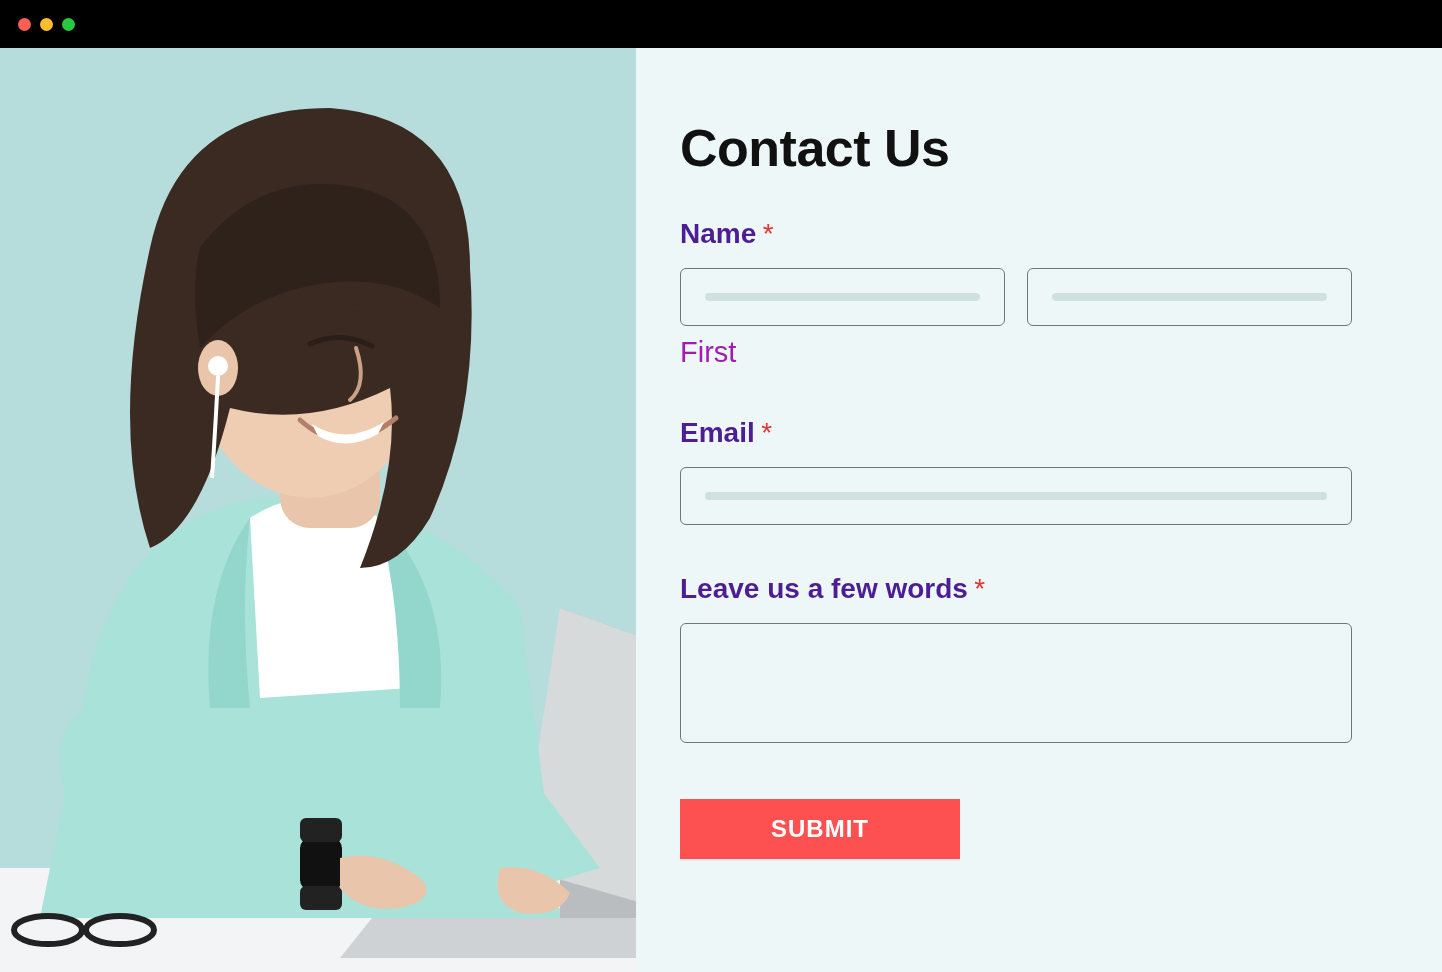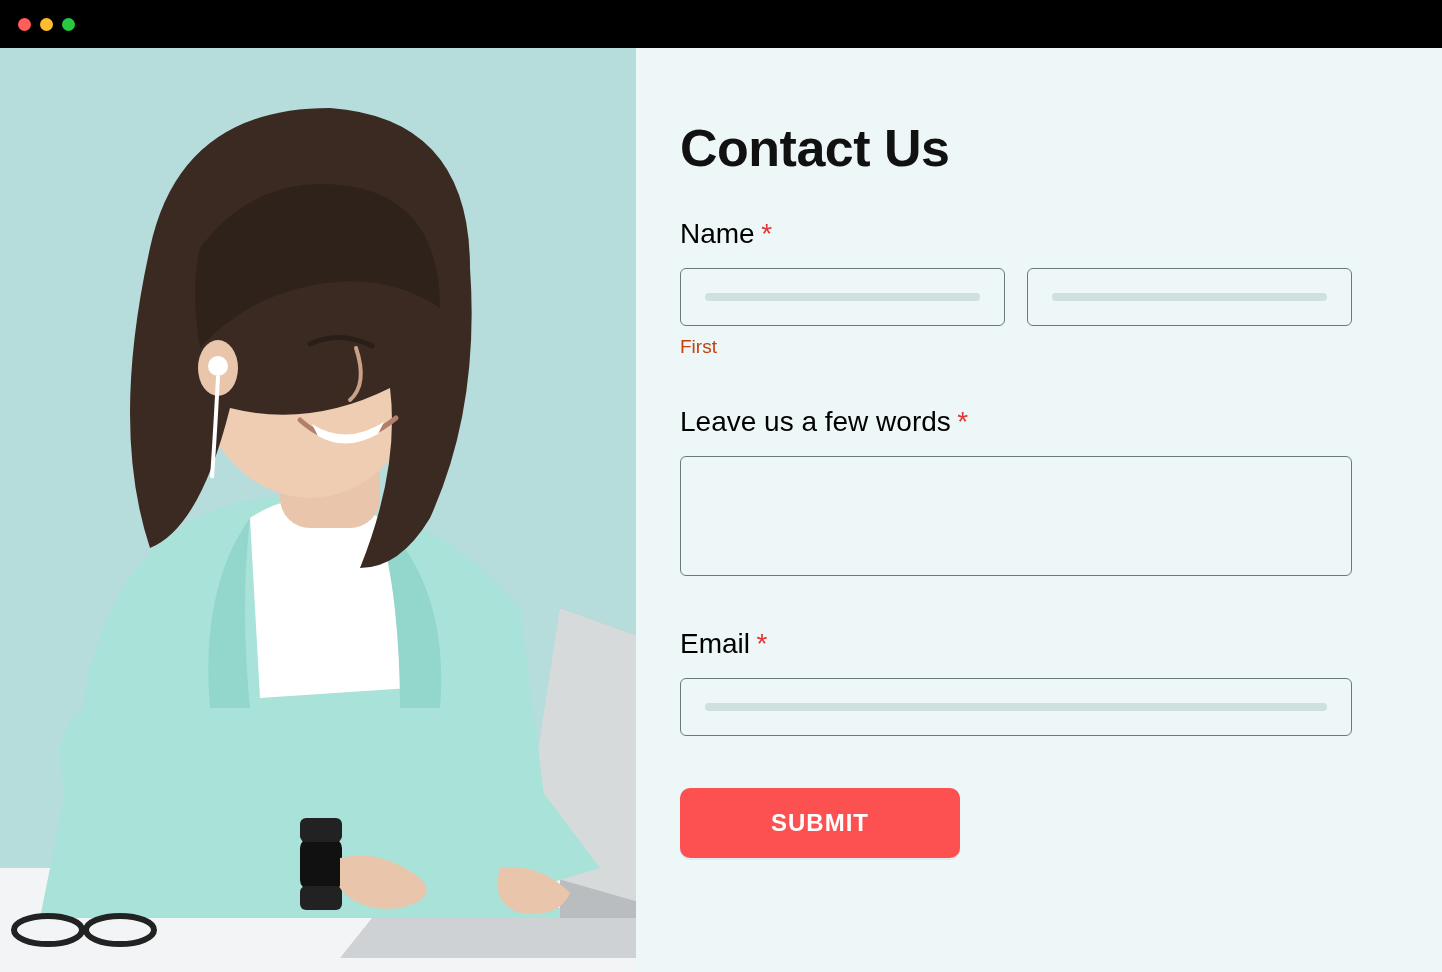--- a/index.html
+++ b/index.html
@@ -46,28 +46,28 @@
   }
   .form-title {
     font-size: 52px;
     font-weight: 800;
     color: #111;
     letter-spacing: -0.5px;
     margin-bottom: 40px;
   }
   .field-label {
     font-size: 28px;
-    font-weight: 400;
-    color: #000000;
+    font-weight: 700;
+    color: #4c1d95;
     display: inline-block;
   }
   .req { color: #e23535; font-size: 28px; margin-left: 2px; }
   .sub-label {
-    font-size: 19px;
-    color: #c2410c;
+    font-size: 29px;
+    color: #a21caf;
     margin-top: 10px;
   }
 
   .row-name {
     display: flex;
     gap: 22px;
     margin-top: 18px;
   }
   .row-name .col { flex: 1; }
 
@@ -102,24 +102,24 @@
     border-radius: 6px;
     padding: 14px 18px;
     resize: none;
     font-size: 20px;
     color: #333;
   }
 
   .submit-btn {
     margin-top: 52px;
     width: 280px;
-    height: 70px;
+    height: 60px;
     background: #fc5051;
     border: none;
-    border-radius: 10px;
+    border-radius: 0;
     color: #fff;
     font-size: 24px;
     font-weight: 700;
     letter-spacing: 1px;
     cursor: pointer;
     box-shadow: 0 2px 0 rgba(0,0,0,0.05);
   }
 
   
   .visually-input {
@@ -219,34 +219,34 @@
           <div class="text-input input-wrap">
             <div class="ph-line"></div>
             <input class="visually-input" type="text" value="" style="">
           </div>
         </div>
       </div>
     </div>
 
     
     <div class="block">
-      <span class="field-label">Leave us a few words</span>
-      <span class="req">*</span>
-
-      <textarea class="textarea" value="" style=""></textarea>
-    </div>
-
-    
-    <div class="block">
       <span class="field-label">Email</span>
       <span class="req">*</span>
 
       <div class="text-input input-wrap email-input" style="margin-top:18px;">
         <div class="ph-line"></div>
         <input class="visually-input" type="email" value="" style="">
       </div>
     </div>
 
     
+    <div class="block">
+      <span class="field-label">Leave us a few words</span>
+      <span class="req">*</span>
+
+      <textarea class="textarea" value="" style=""></textarea>
+    </div>
+
+    
     <button class="submit-btn">SUBMIT</button>
   </div>
 
 </div>
 
 </body></html>

